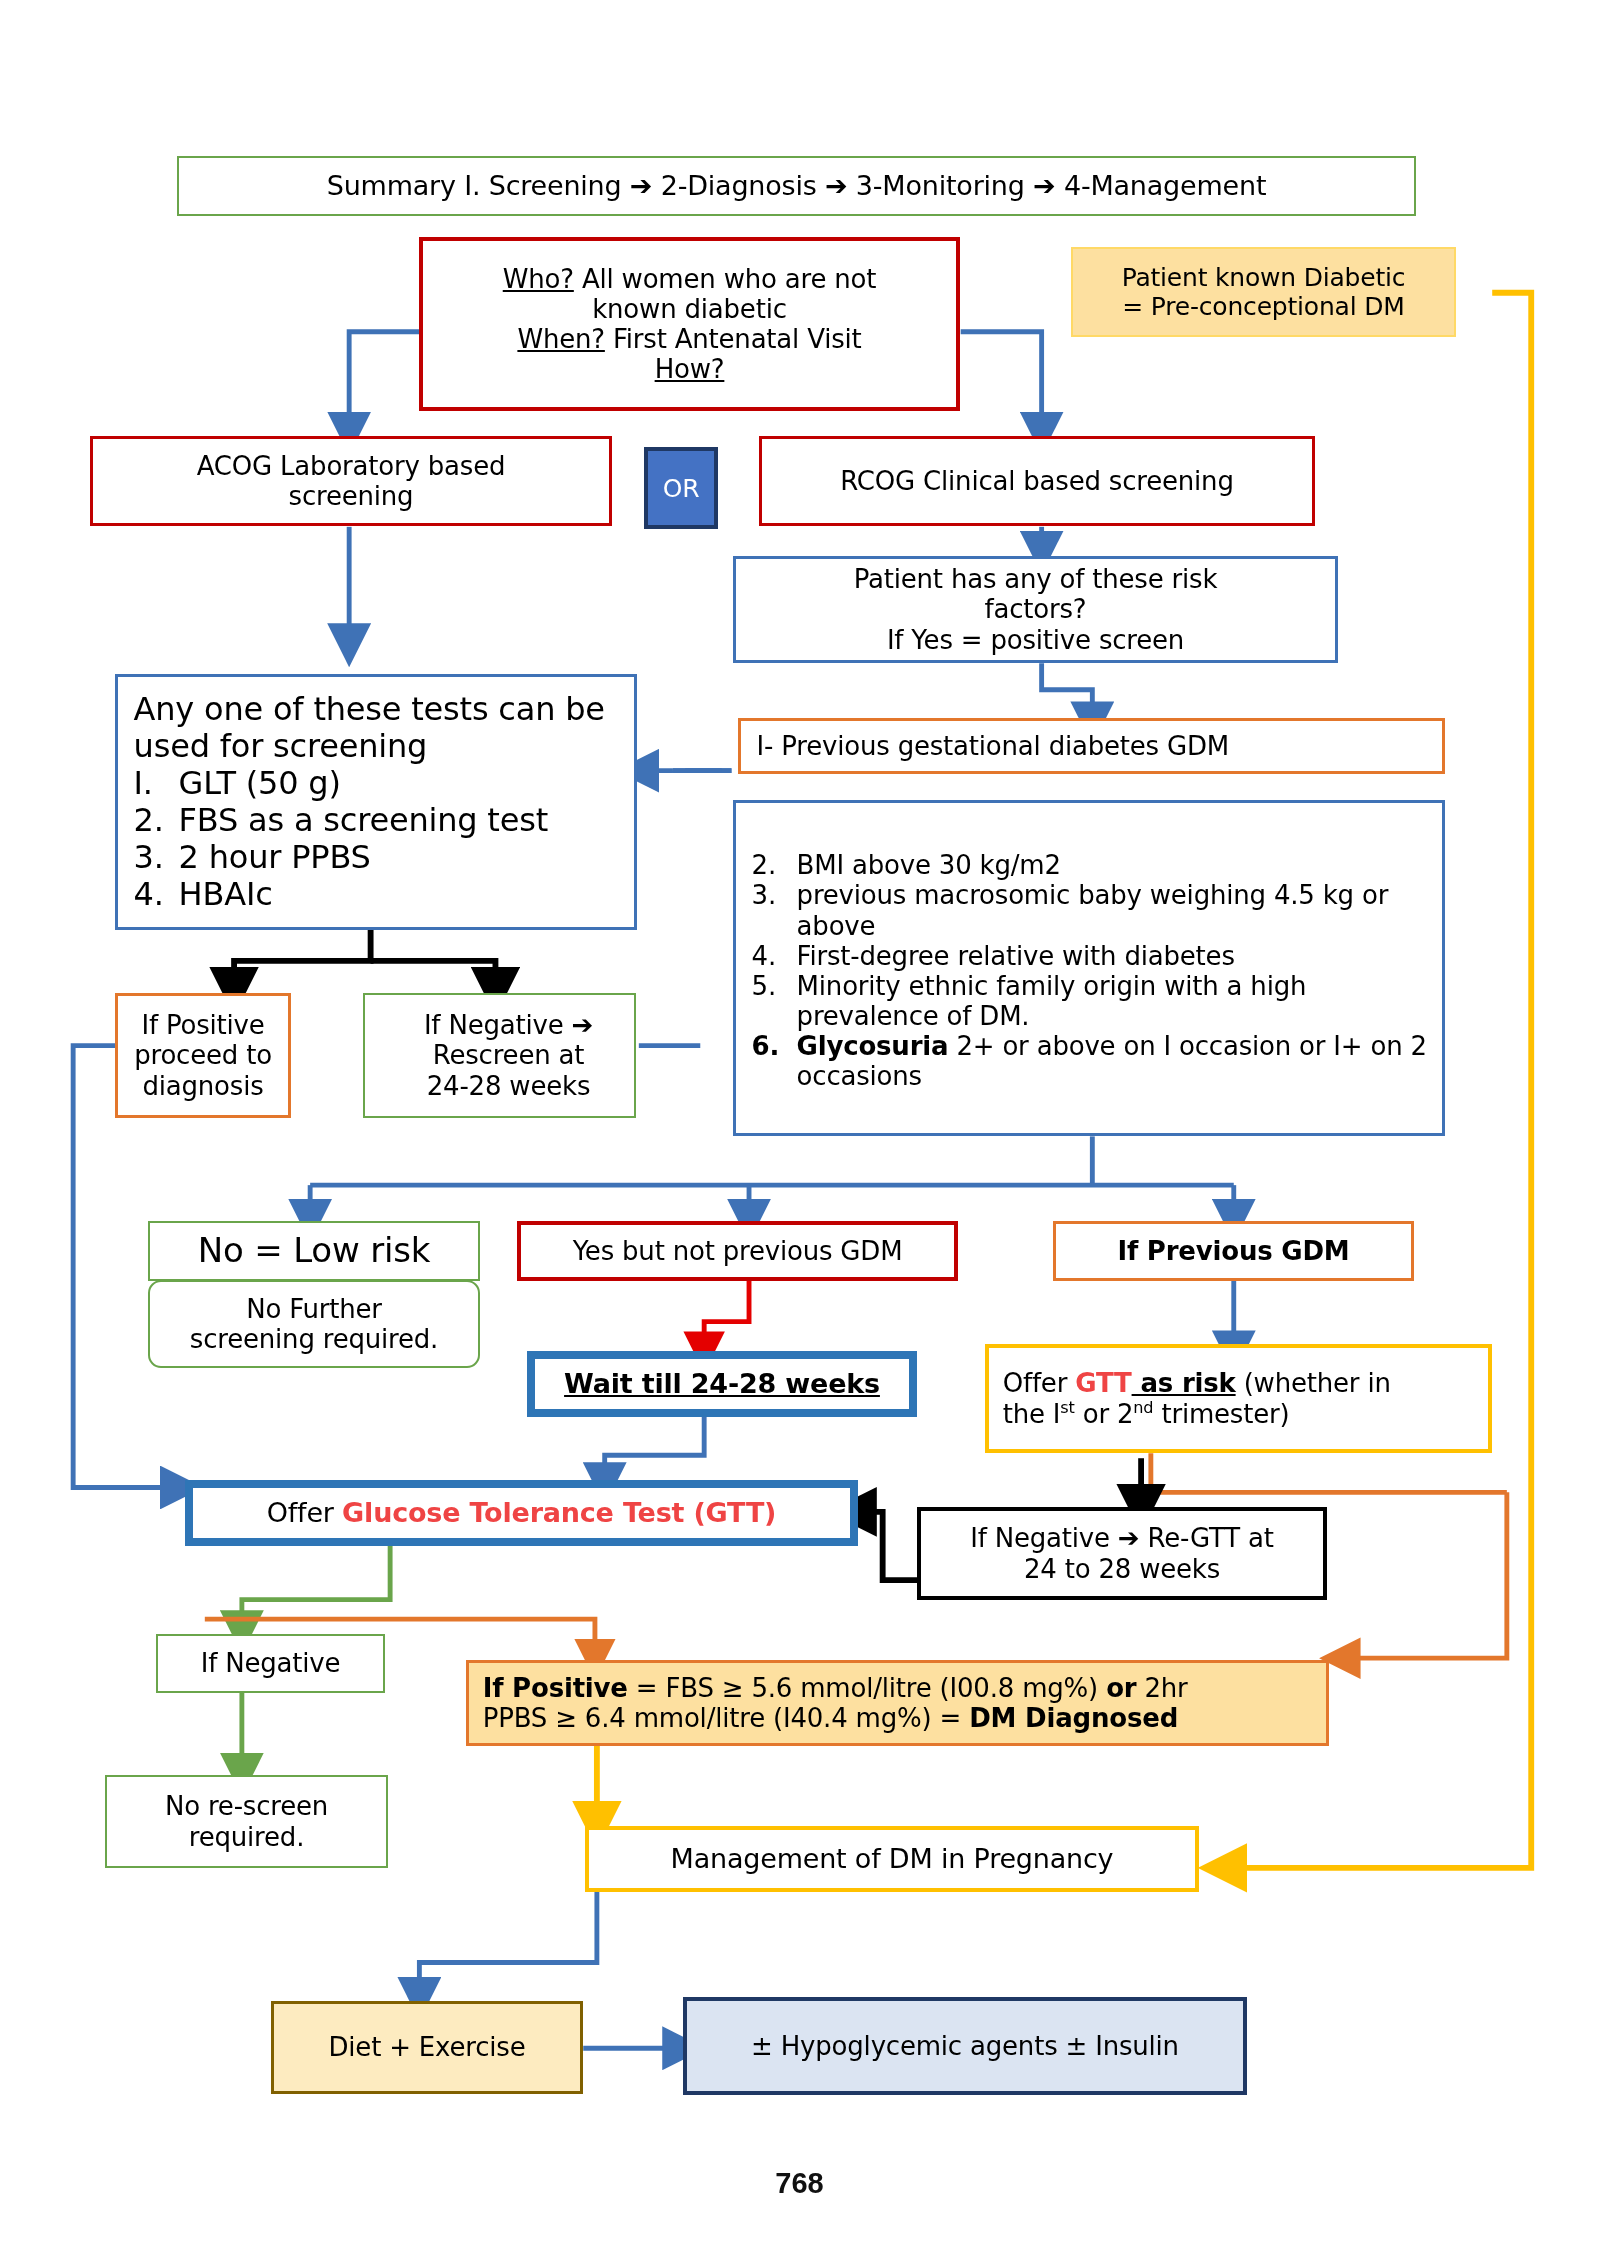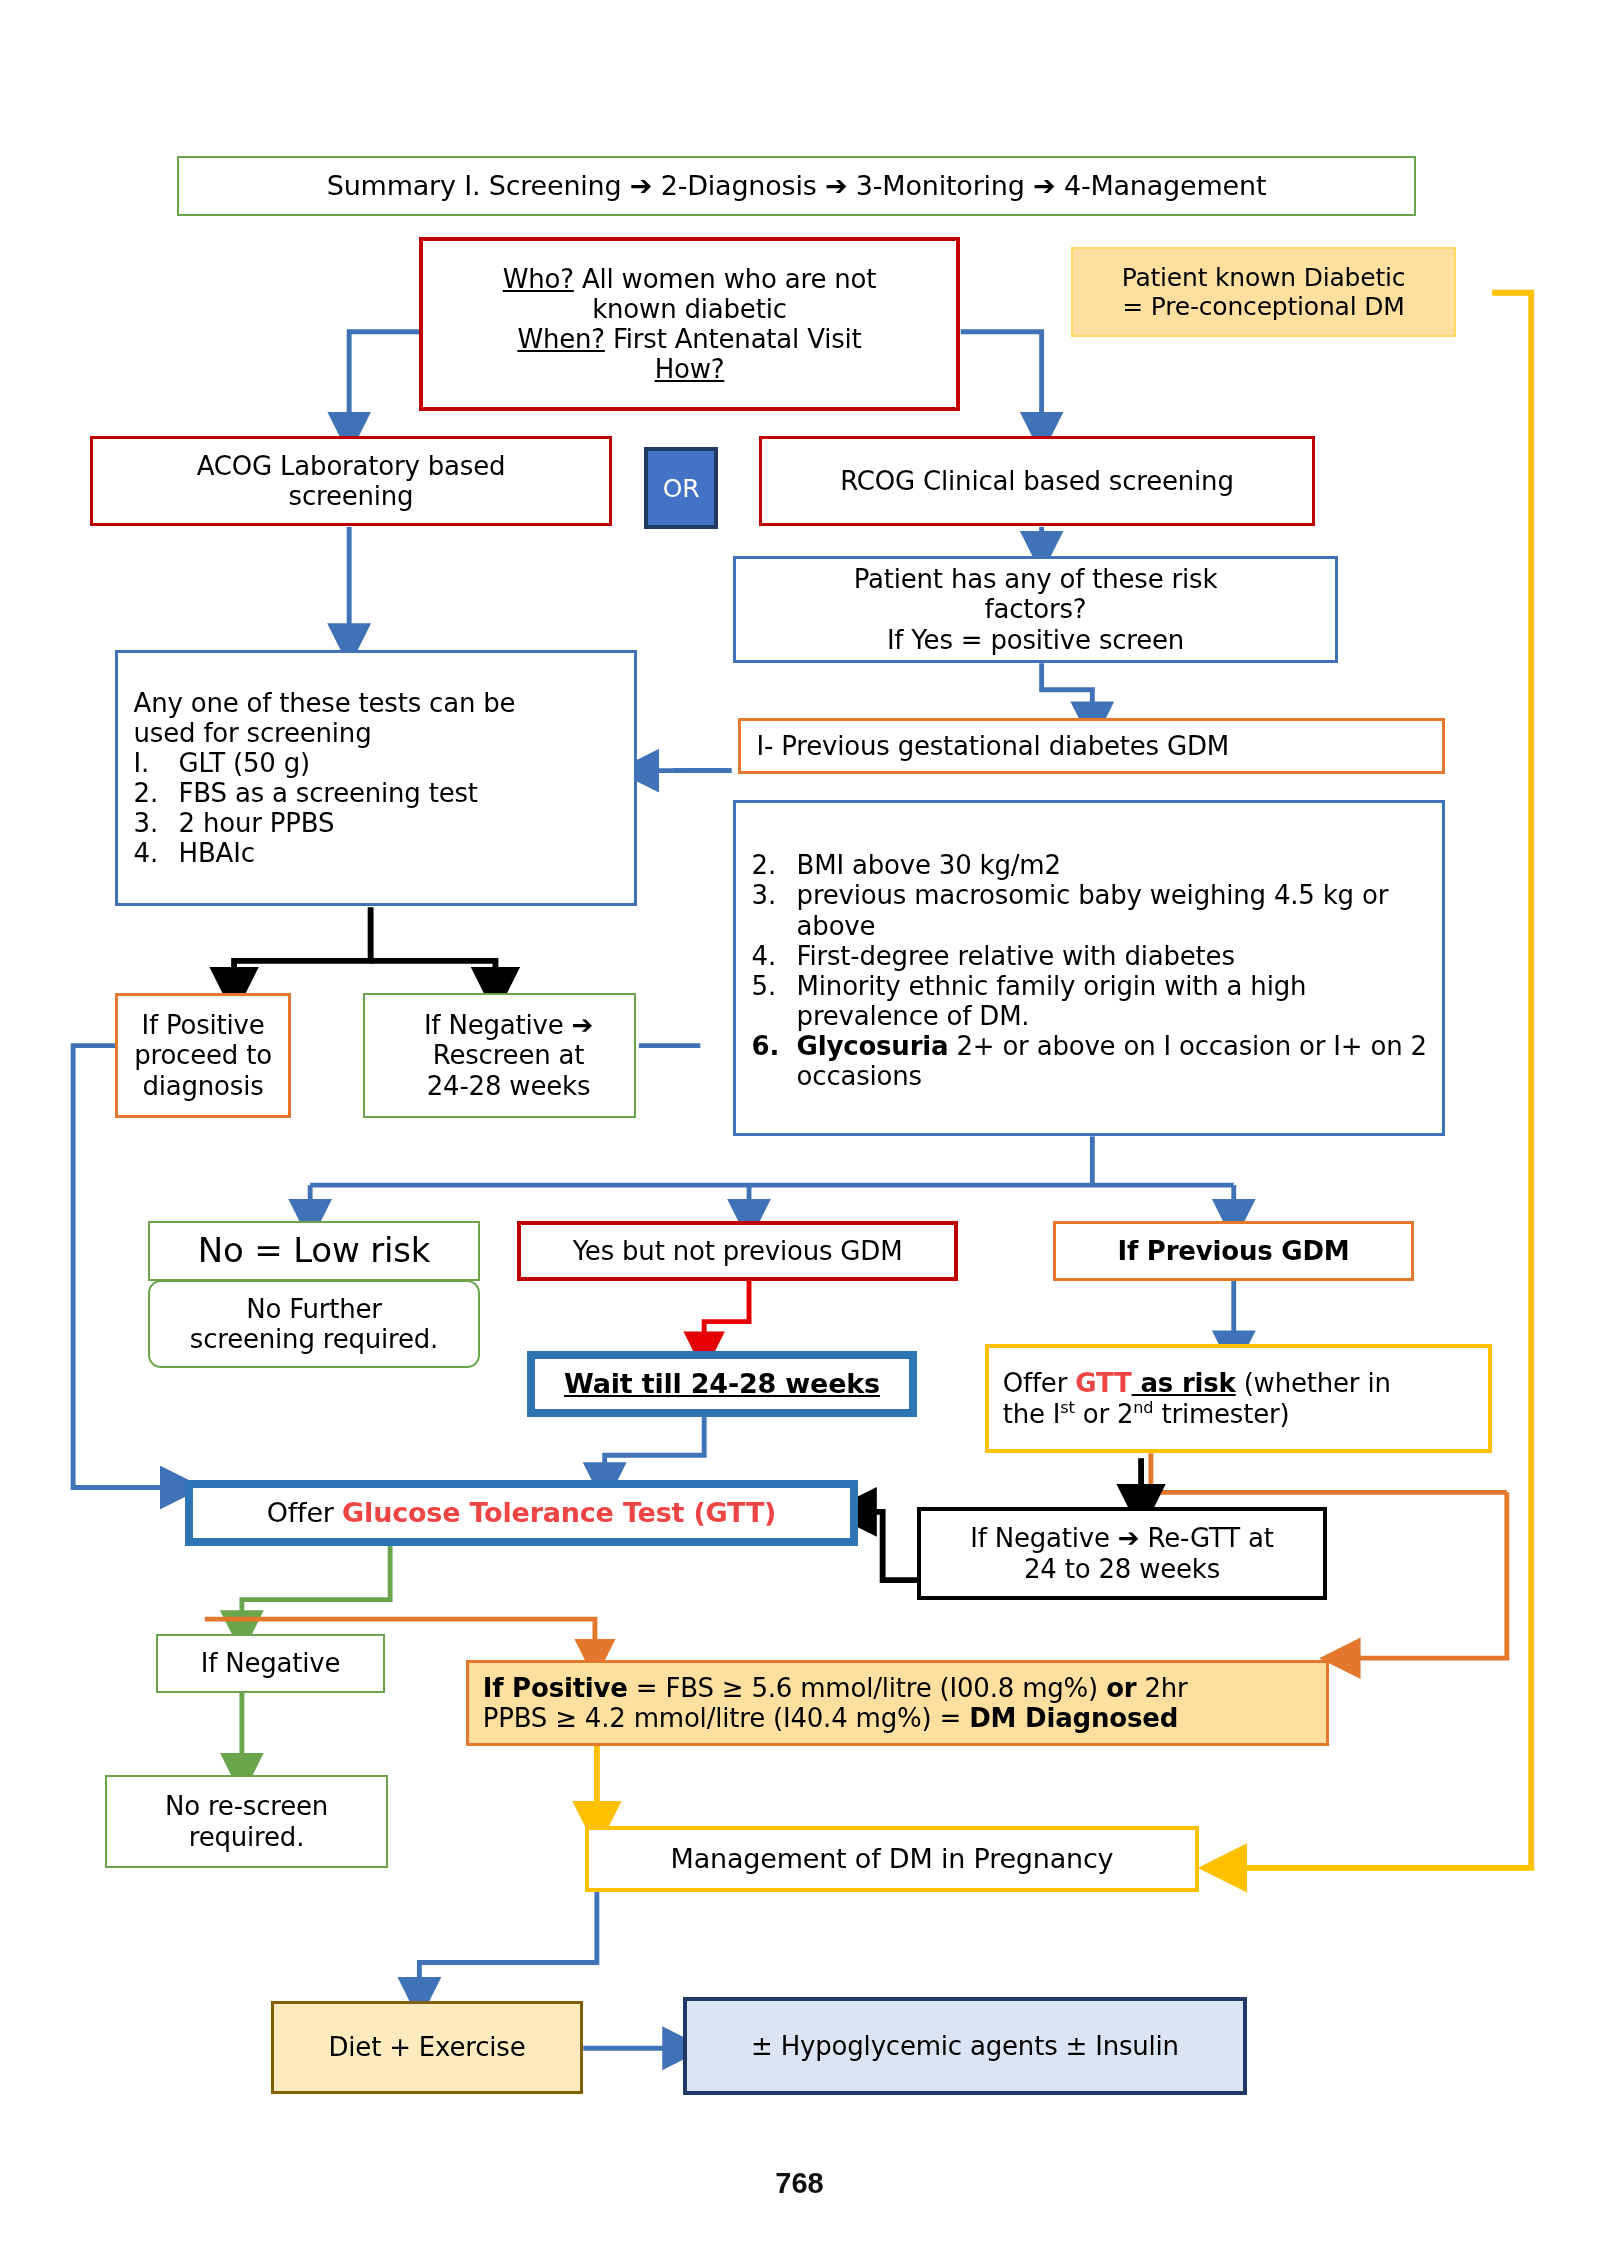--- a/index.html
+++ b/index.html
@@ -193,21 +193,21 @@
   </div>
 
   <div class="node b-blue" style="left:733px;top:556px;width:605px;height:107px;font-size:26px;">
     <div class="inner">
       <div>Patient has any of these risk</div>
       <div>factors?</div>
       <div>If Yes =  positive screen</div>
     </div>
   </div>
 
-  <div class="node left b-blue" style="left:115px;top:650px;width:522px;height:256px;font-size:26px;">
+  <div class="node left b-blue" style="left:115px;top:674px;width:522px;height:256px;font-size:32px;">
     <div class="inner">
       <div>Any one of these tests can be</div>
       <div>used for screening</div>
       <div class="lst">
         <div class="lrow">
             <span class="lnum">I.</span>
             <span class="ltxt">GLT (50 g)</span>
           </div>
         <div class="lrow">
             <span class="lnum">2.</span>
@@ -326,21 +326,21 @@
       <div>required.</div>
     </div>
   </div>
 
   <div class="node left b-orange f-yellow" style="left:466px;top:1660px;width:863px;height:86px;font-size:26px;">
     <div class="inner" style="padding-left:13.7px;">
       <div>
         <span class="b">If Positive</span><span> = FBS ≥ 5.6 mmol/litre (I00.8 mg%) </span><span class="b">or</span><span> 2hr</span>
       </div>
       <div>
-        <span>PPBS ≥ 4.2 mmol/litre (I40.4 mg%) = </span><span class="b">DM Diagnosed</span>
+        <span>PPBS ≥ 6.4 mmol/litre (I40.4 mg%) = </span><span class="b">DM Diagnosed</span>
       </div>
     </div>
   </div>
 
   <div class="node b-yellow" style="left:585px;top:1826px;width:614px;height:66px;font-size:27px;">
     <span class="inner">Management of DM in Pregnancy</span>
   </div>
 
   <div class="node b-navy f-lightblue" style="left:683px;top:1997px;width:564px;height:98px;font-size:26px;">
     <span class="inner">± Hypoglycemic agents ±  Insulin</span>

